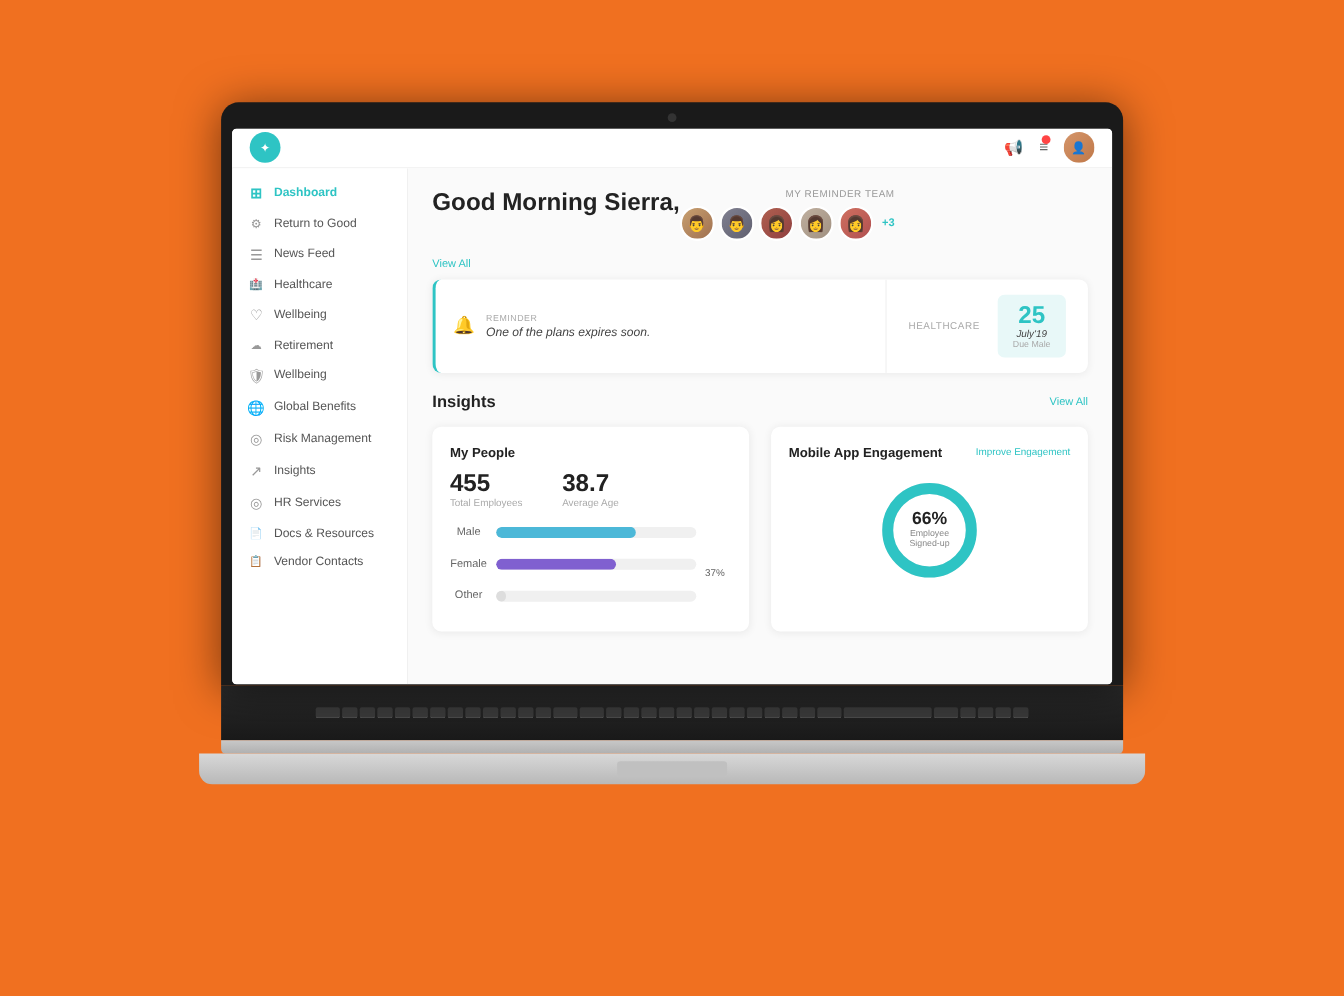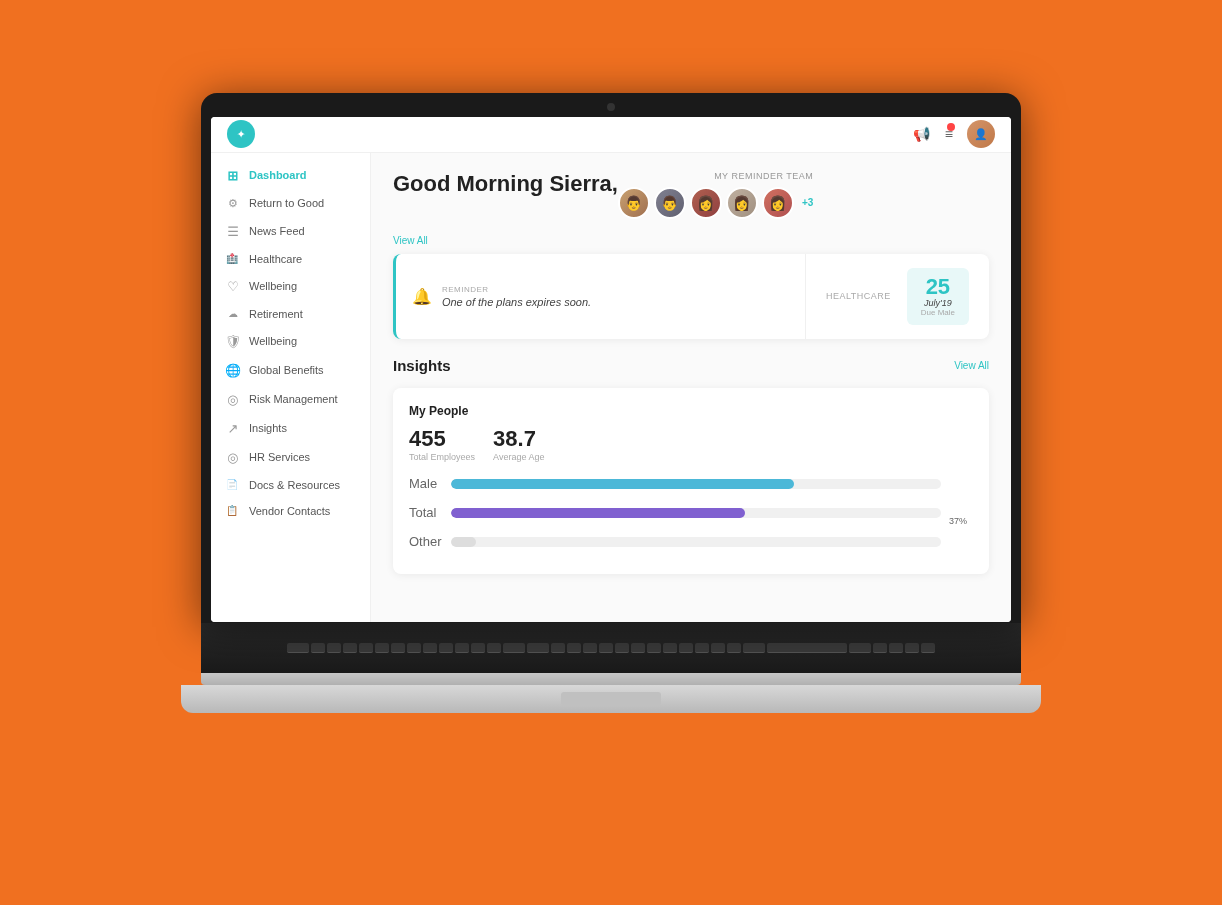--- a/index.html
+++ b/index.html
@@ -301,21 +301,21 @@
       flex: 1;
     }
     .people-card-title {
       font-size: 12px;
       font-weight: 700;
       color: #222;
       margin-bottom: 10px;
     }
     .people-stats {
       display: flex;
-      gap: 18px;
+      gap: 36px;
       margin-bottom: 14px;
     }
     .stat-block {}
     .stat-number {
       font-size: 22px;
       font-weight: 700;
       color: #222;
       line-height: 1;
     }
     .stat-label {
@@ -325,23 +325,24 @@
     }
 
     .bar-chart {}
     .bar-row {
       display: flex;
       align-items: center;
       gap: 8px;
       margin-bottom: 8px;
     }
     .bar-row-label {
-      font-size: 13px;
+      font-size: 10px;
       color: #666;
       width: 34px;
+      text-align: center;
     }
     .bar-track {
       flex: 1;
       height: 10px;
       background: #f0f0f0;
       border-radius: 5px;
       overflow: hidden;
     }
     .bar-fill {
       height: 100%;
@@ -616,36 +617,58 @@
               </div>
               <div class="bar-chart">
                 <div class="bar-row">
                   <span class="bar-row-label">Male</span>
                   <div class="bar-track">
                     <div class="bar-fill bar-male" style="width:70%;"></div>
                   </div>
                   <span class="bar-pct"></span>
                 </div>
                 <div class="bar-row">
-                  <span class="bar-row-label">Total</span>
+                  <span class="bar-row-label">Female</span>
                   <div class="bar-track">
                     <div class="bar-fill bar-female" style="width:60%;"></div>
                   </div>
                   <span class="bar-pct">37%</span>
                 </div>
                 <div class="bar-row">
                   <span class="bar-row-label">Other</span>
                   <div class="bar-track">
                     <div class="bar-fill bar-other" style="width:5%;"></div>
                   </div>
                   <span class="bar-pct"></span>
                 </div>
               </div>
             </div>
 
+            <div class="engagement-card">
+              <div class="engagement-header">
+                <div class="engagement-title">Mobile App Engagement</div>
+                <div class="improve-link">Improve Engagement</div>
+              </div>
+              <div class="donut-container">
+                <div class="donut-wrapper">
+                  <svg width="100" height="100" viewBox="0 0 100 100">
+
+                    <circle cx="50" cy="50" r="38" fill="none" stroke="#f0f0f0" stroke-width="10"></circle>
+
+                    <circle cx="50" cy="50" r="38" fill="none" stroke="#2ec4c4" stroke-width="10" stroke-dasharray="238.76 239.36" stroke-dashoffset="0"></circle>
+
+                    <circle cx="50" cy="50" r="38" fill="none" stroke="#ff6060" stroke-width="10" stroke-dasharray="72.26 239.36" stroke-dashoffset="-238.76"></circle>
+                  </svg>
+                  <div class="donut-center">
+                    <div class="donut-pct">66%</div>
+                    <div class="donut-label">Employee Signed-up</div>
+                  </div>
+                </div>
+              </div>
+            </div>
 
           </div>
         </div>
       </div>
     </div>
   </div>
 
   <div class="laptop-keyboard">
     <div class="key key-wide"></div>
     <div class="key"></div>

